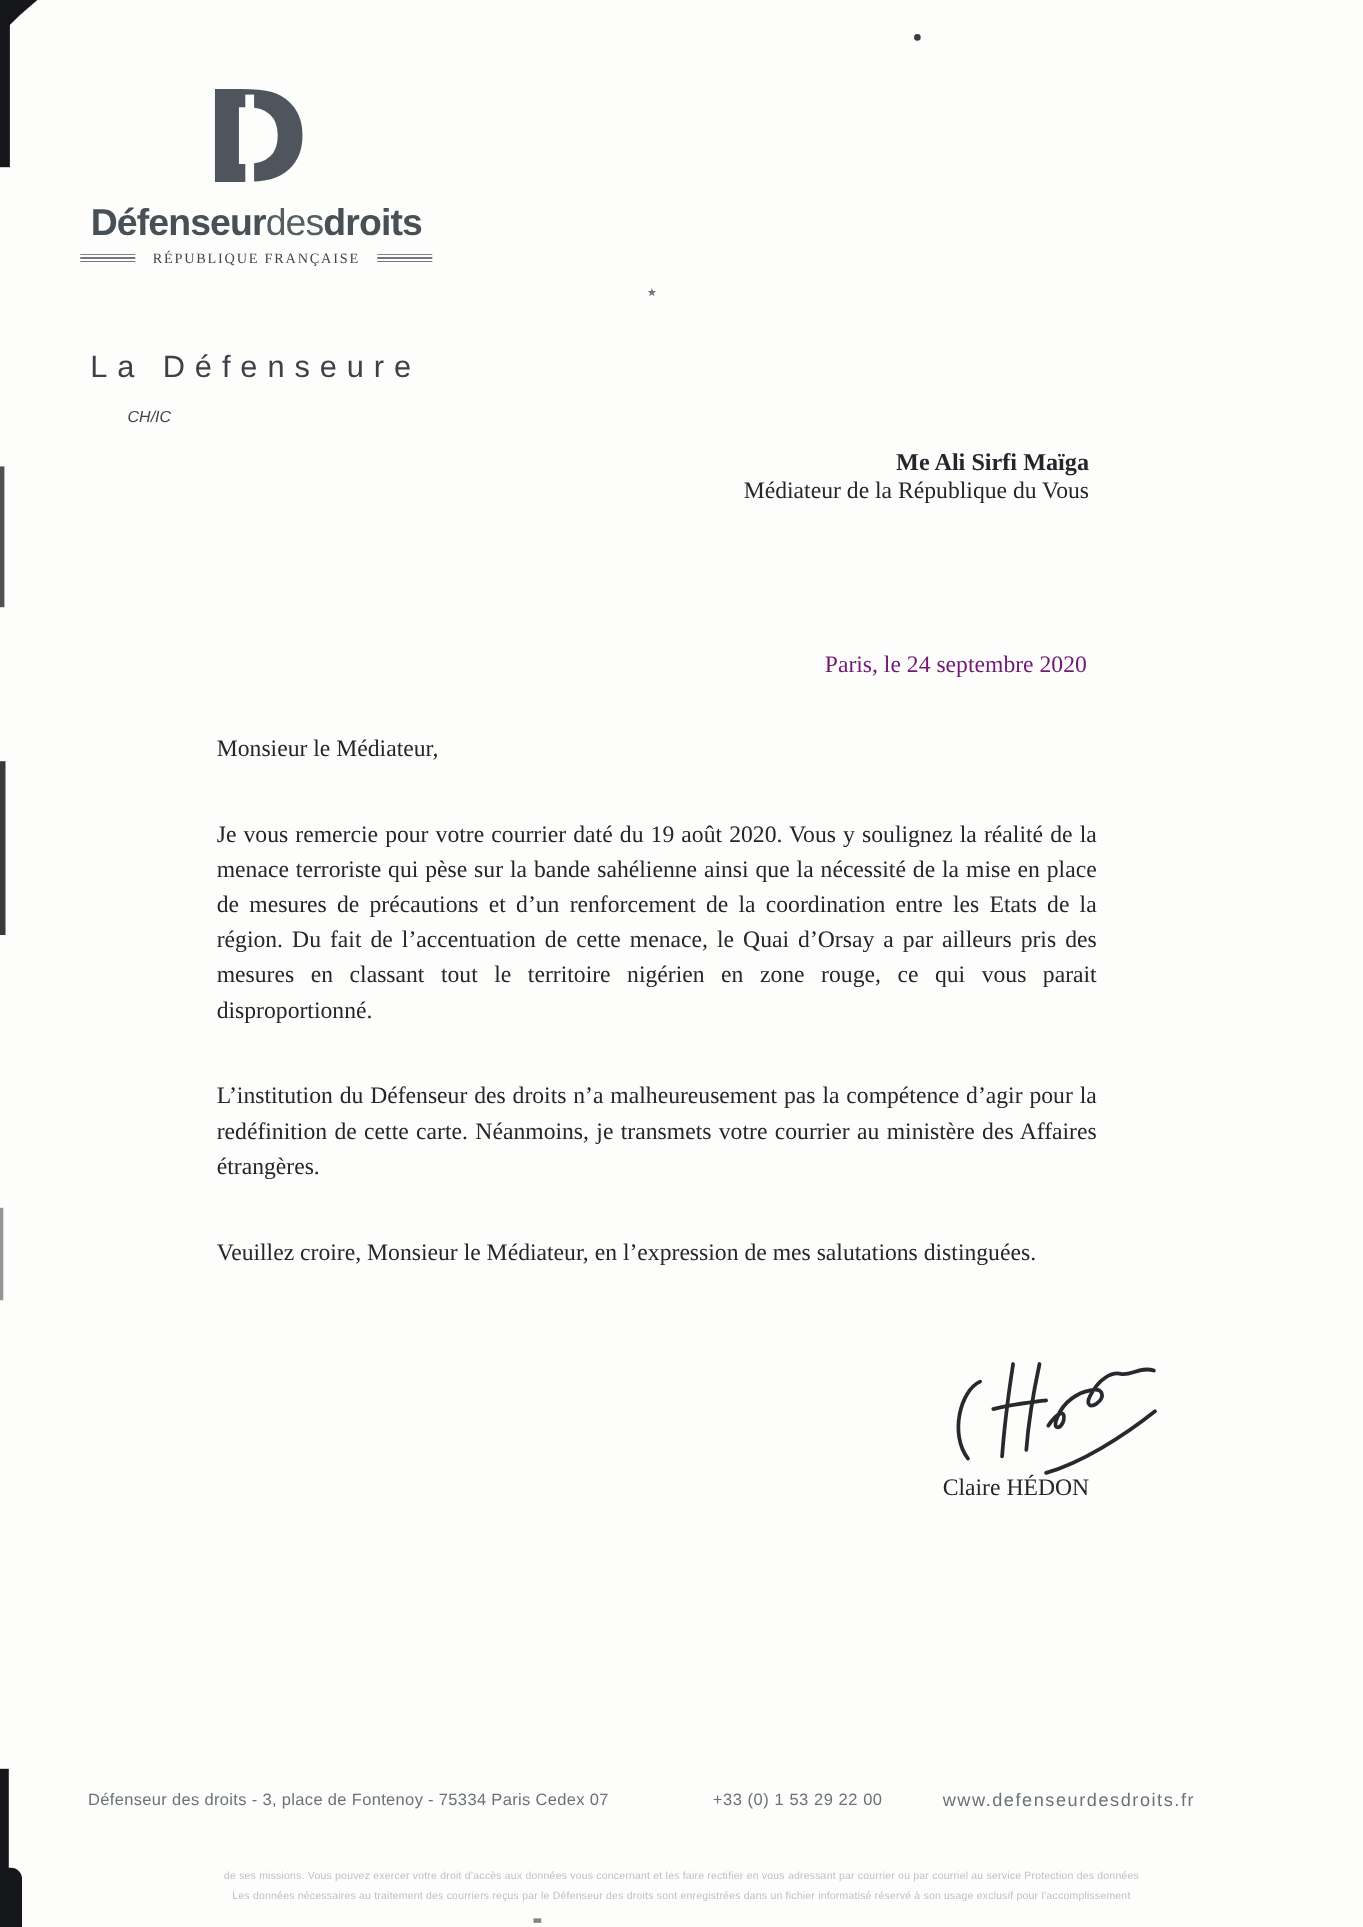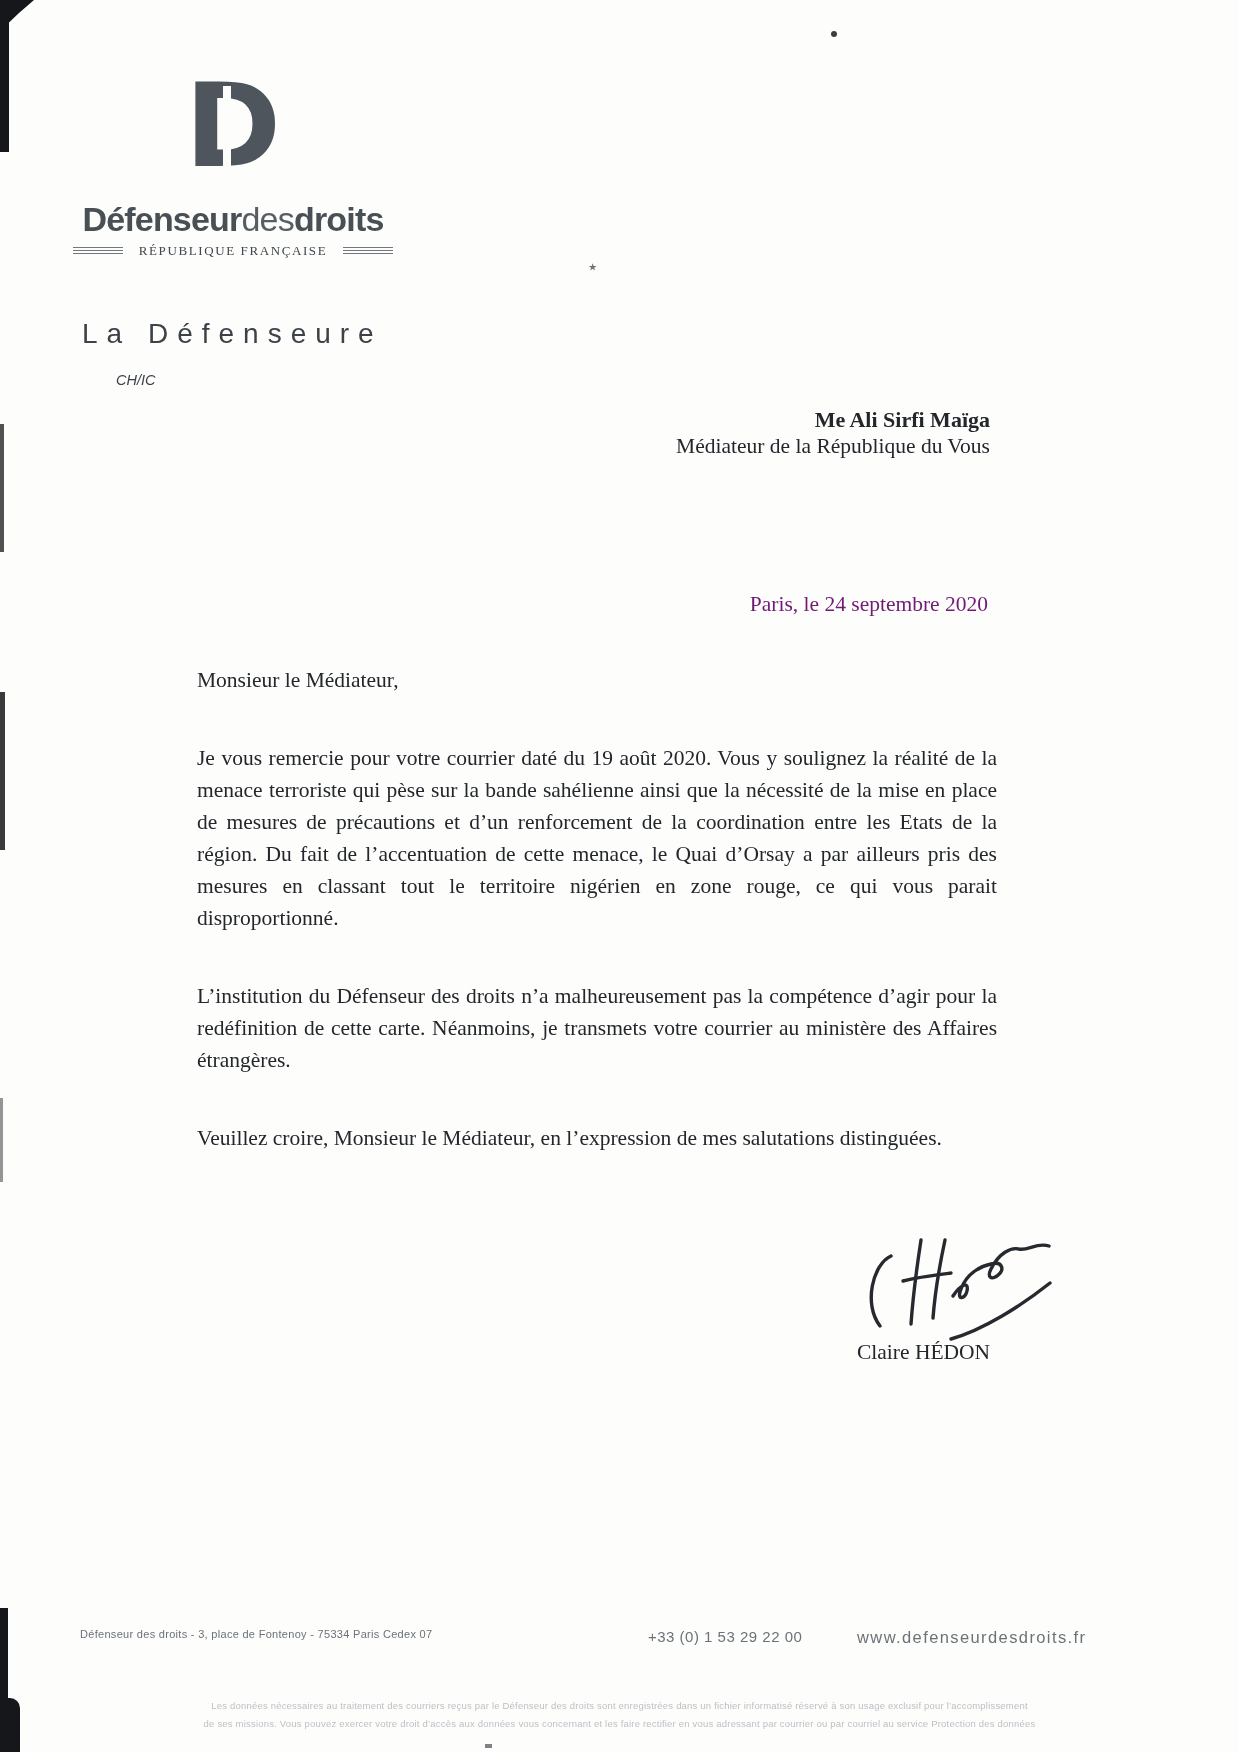--- a/index.html
+++ b/index.html
@@ -14,21 +14,21 @@
   .logo-block{left:73px;top:78px;width:320px;}
   .logo-d{
     position:relative;display:block;margin:0 auto;width:100px;height:104px;
     font-family:"DejaVu Sans", sans-serif;font-weight:800;font-size:116px;line-height:96px;
     color:#4e555c;text-align:center;
   }
   .logo-d::after{
     content:"";position:absolute;left:40px;top:8px;width:8px;height:88px;background:#fdfdfc;
   }
   .brand-line{
-    margin-top:18px;white-space:nowrap;text-align:center;
+    margin-top:2px;white-space:nowrap;text-align:center;
     font-family:"Liberation Sans", sans-serif;font-size:34px;letter-spacing:-0.8px;
     color:#484f55;
   }
   .brand-line .b{font-weight:700;}
   .brand-line .l{font-weight:400;color:#565d63;}
   .republique{
     margin-top:4px;display:flex;align-items:center;gap:16px;
   }
   .republique .stripes{
     flex:1;height:8px;
@@ -64,21 +64,21 @@
   .letter-body .salutation{margin:0 0 46px 0;}
   .letter-body p{margin:0 0 46px 0;text-align:justify;}
   .letter-body p:last-child{margin-bottom:0;}
 
   
   .signature-svg{left:853px;top:1226px;}
   .signer-name{left:857px;top:1340px;font-size:21.5px;color:#23262b;white-space:nowrap;}
 
   
   .footer-line{top:1628px;font-family:"Liberation Sans", sans-serif;color:#6b7277;}
-  .f-address{left:80px;font-size:11px;letter-spacing:0.3px;}
+  .f-address{left:80px;font-size:15px;letter-spacing:0.3px;}
   .f-phone{left:648px;font-size:15px;letter-spacing:0.5px;}
   .f-web{left:857px;font-size:16.5px;letter-spacing:1.4px;}
   .legal{
     left:55px;right:55px;top:1697px;text-align:center;
     font-family:"Liberation Sans", sans-serif;font-size:9.5px;line-height:18px;
     color:#bcc1c5;letter-spacing:0.2px;
   }
 
   
   .artifact{background:#15171a;}
@@ -133,22 +133,22 @@
     <path d="M98,113 C130,104 168,80 197,57"></path>
   </g>
 </svg>
 <div class="abs signer-name">Claire HÉDON</div>
 
 <div class="abs footer-line f-address">Défenseur des droits - 3, place de Fontenoy - 75334 Paris Cedex 07</div>
 <div class="abs footer-line f-phone">+33 (0) 1 53 29 22 00</div>
 <div class="abs footer-line f-web">www.defenseurdesdroits.fr</div>
 
 <div class="abs legal">
+  <div>de ses missions. Vous pouvez exercer votre droit d’accès aux données vous concernant et les faire rectifier en vous adressant par courrier ou par courriel au service Protection des données</div>
   <div>Les données nécessaires au traitement des courriers reçus par le Défenseur des droits sont enregistrées dans un fichier informatisé réservé à son usage exclusif pour l’accomplissement</div>
-  <div>de ses missions. Vous pouvez exercer votre droit d’accès aux données vous concernant et les faire rectifier en vous adressant par courrier ou par courriel au service Protection des données</div>
 </div>
 
 <div class="abs artifact a-corner"></div>
 <div class="abs artifact a-edge1"></div>
 <div class="abs artifact a-edge2"></div>
 <div class="abs artifact a-edge3"></div>
 <div class="abs artifact a-edge4"></div>
 <div class="abs artifact a-edge5"></div>
 <div class="abs artifact a-corner-b"></div>
 <div class="abs a-dot1"></div>

